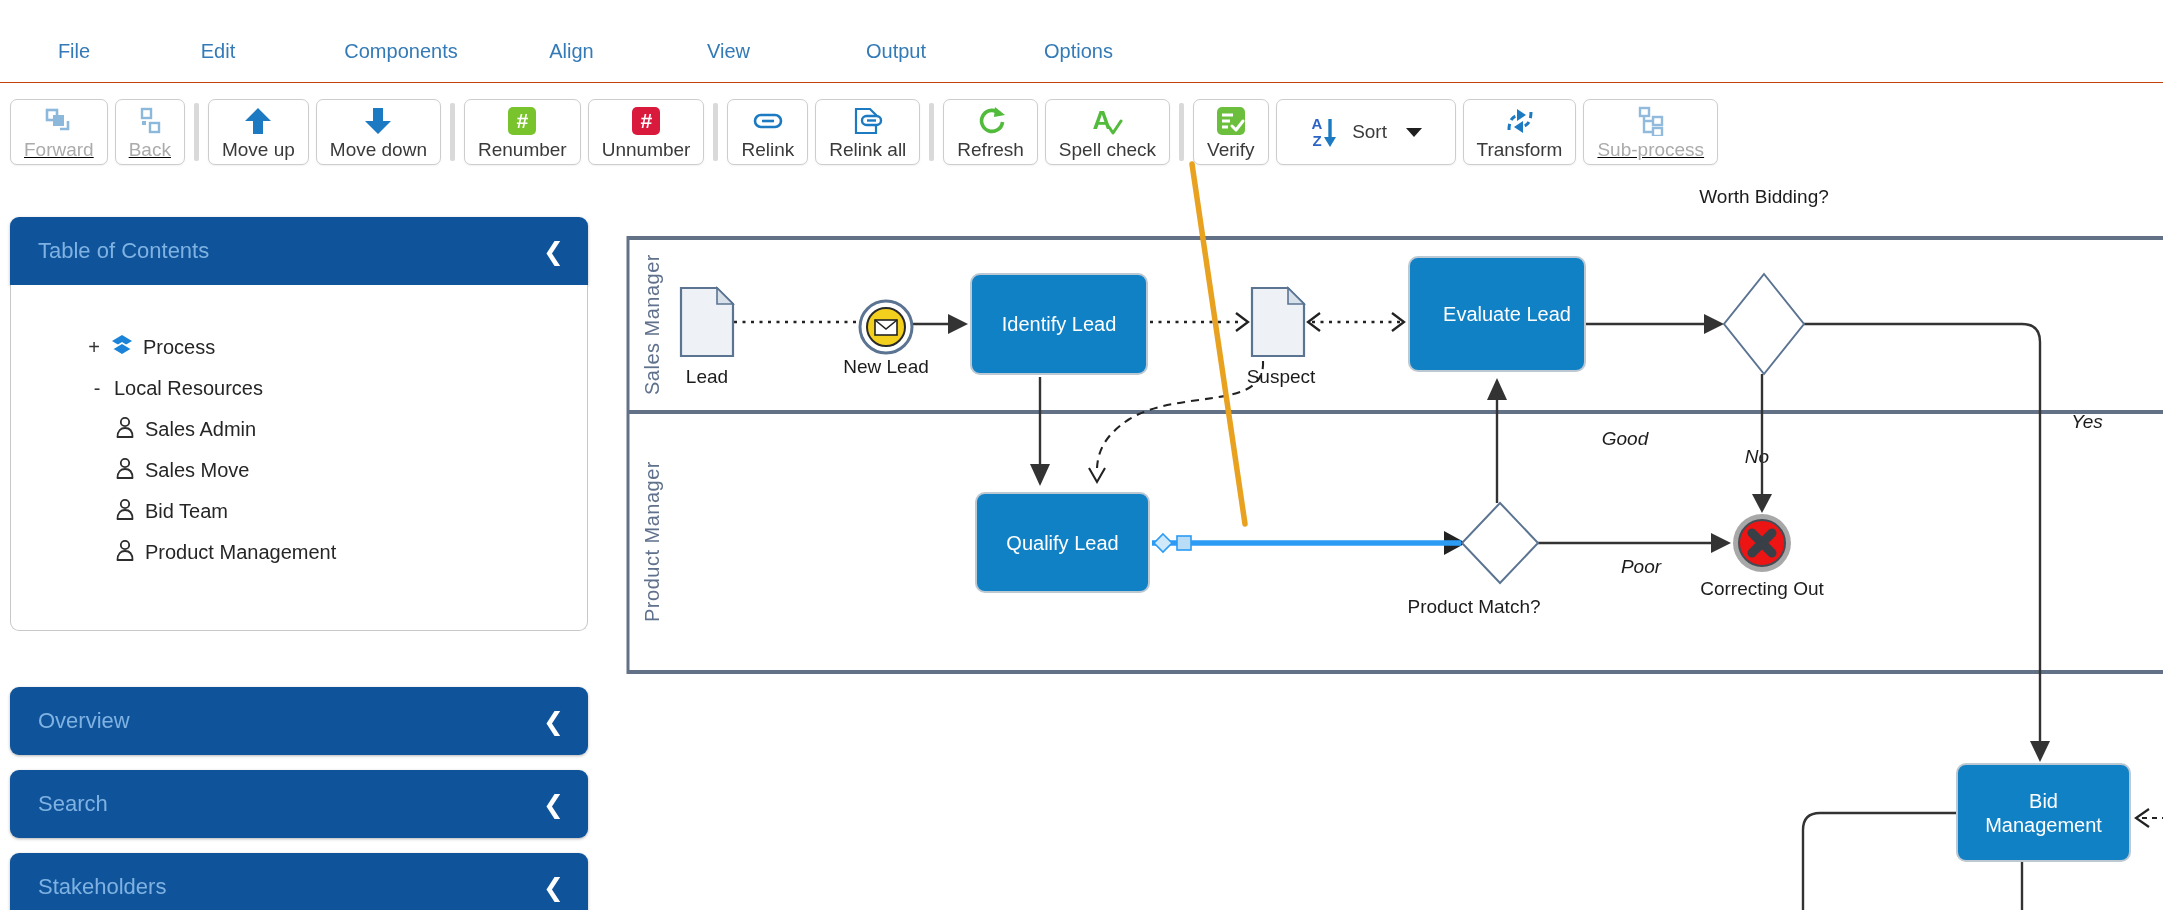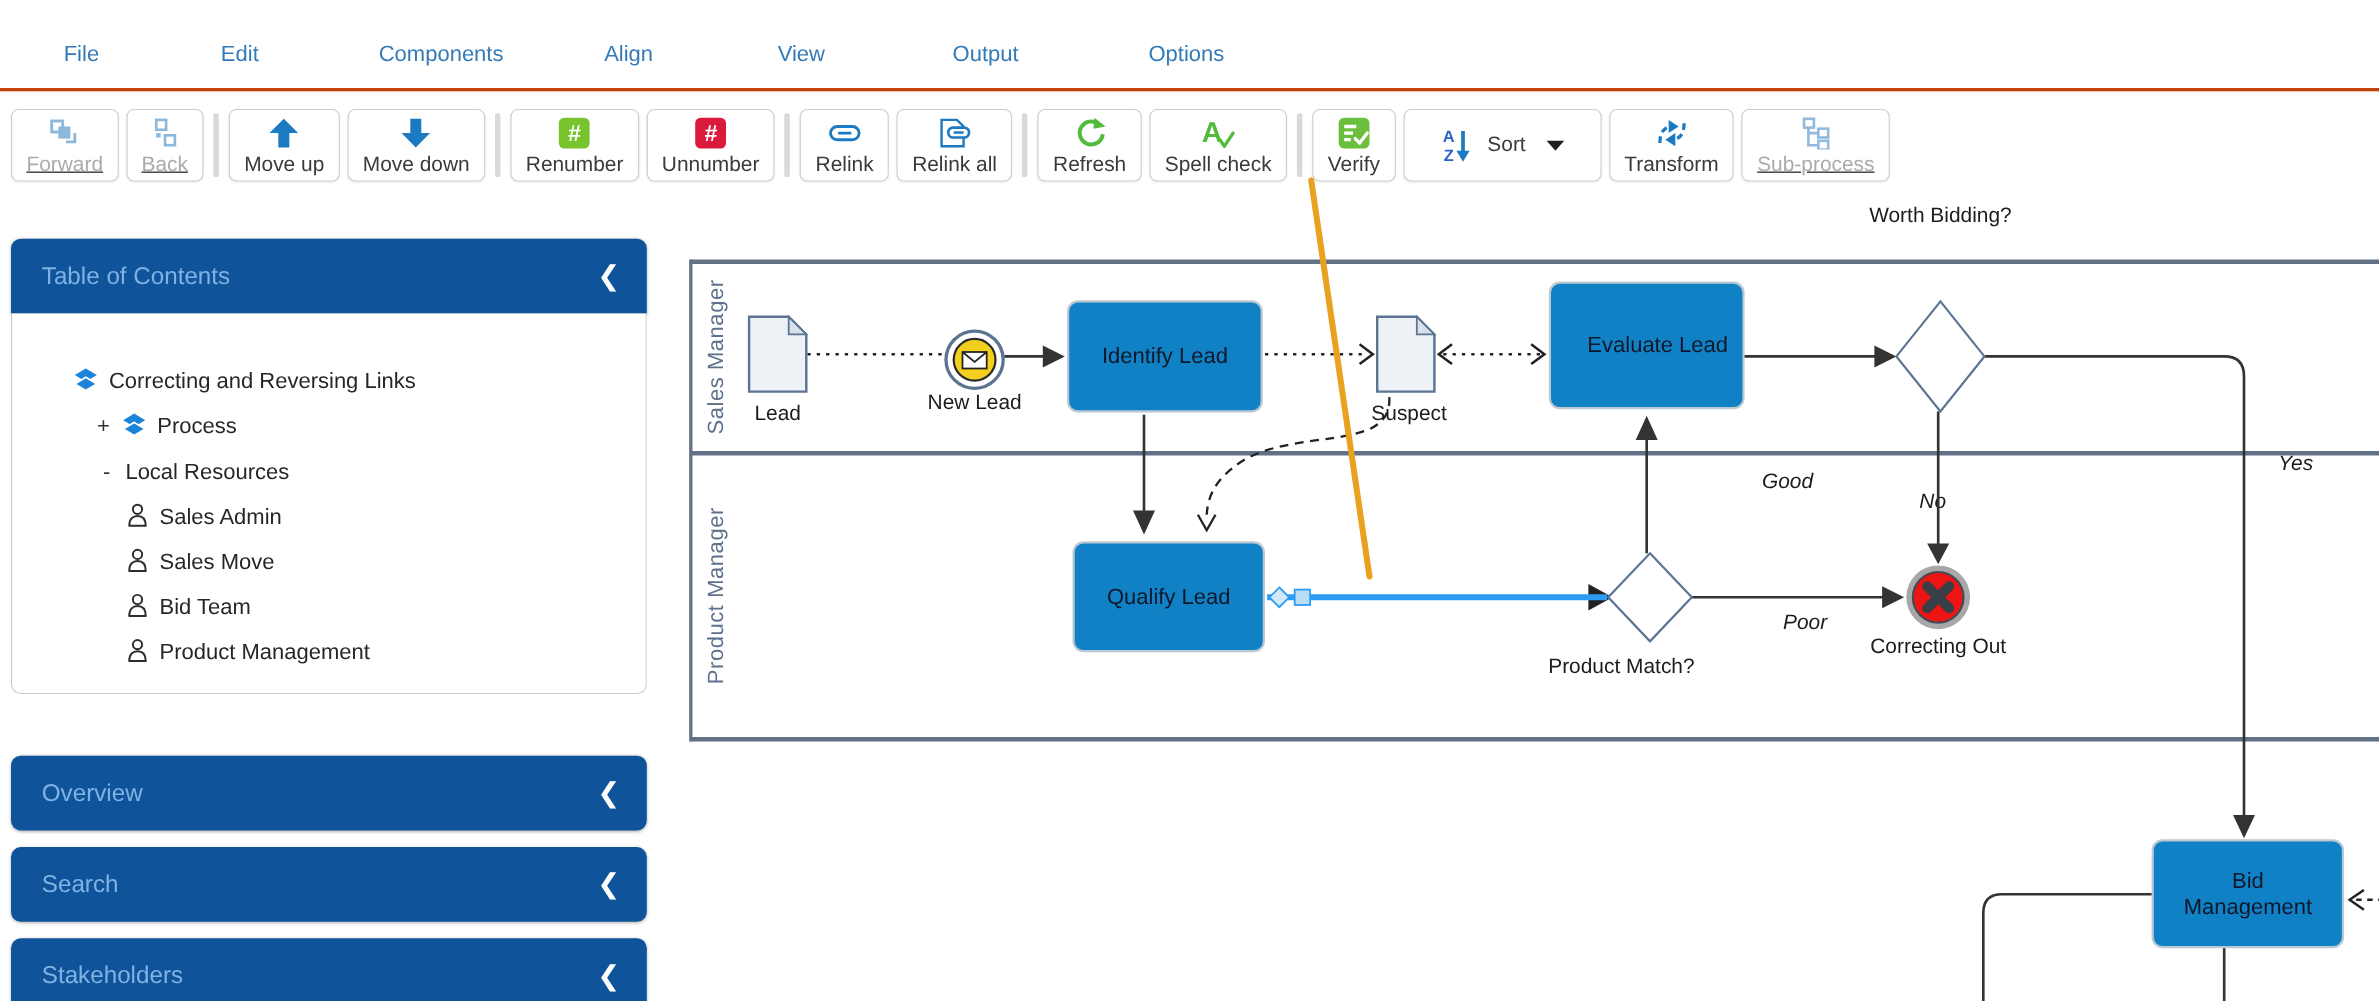--- a/index.html
+++ b/index.html
@@ -1,18 +1,18 @@
 <!DOCTYPE html>
 <html><head>
 <meta charset="utf-8">
 <style>
   html,body{margin:0;padding:0;width:2163px;height:910px;background:#fff;overflow:hidden;
     font-family:"Liberation Sans","DejaVu Sans",sans-serif;}
   
-  #tabbar{height:83px;border-bottom:3px solid #c2410c;display:flex;align-items:flex-end;
+  #tabbar{height:83px;border-bottom:1px solid #c2410c;display:flex;align-items:flex-end;
     padding-left:28px;box-sizing:border-box;position:relative;z-index:10;background:#fff;}
   .tab{font-size:20px;color:#337ab7;text-align:center;padding:15px 0 19px;cursor:pointer;}
   .tab.t-file{width:92px;}
   .tab.t-edit{width:92px;margin-left:52px;}
   .tab.t-components{width:150px;margin-left:62px;}
   .tab.t-align{width:95px;margin-left:48px;}
   .tab.t-view{width:95px;margin-left:62px;}
   .tab.t-output{width:100px;margin-left:70px;}
   .tab.t-options{width:105px;margin-left:80px;}
   .tab.active{background:#fff;border:1px solid #d2d2d2;border-bottom:1px solid #fff;
@@ -41,21 +41,21 @@
   .chev{color:#fff;font-size:25px;font-weight:bold;line-height:1;}
   .toc-body{background:#fff;border:1px solid #c8c8c8;border-top:none;border-radius:0 0 9px 9px;
     height:346px;padding-top:42px;box-sizing:border-box;}
   .tree-row{height:41px;display:flex;align-items:center;font-size:20px;color:#262626;gap:10px;cursor:pointer;}
   .ind-1{padding-left:56px;}.ind-2{padding-left:76px;}.ind-2b{padding-left:79px;}.ind-3{padding-left:104px;}
   .toggle{width:14px;color:#333;font-size:20px;text-align:center;}
   .collapsed{margin-top:15px;}
   .gap-lg{margin-top:56px;justify-content:space-between;}
   
   #canvas-svg{position:absolute;left:0;top:0;z-index:5;pointer-events:none;}
-  .node{position:absolute;background:#1181c5;border:2px solid #bcc8d2;border-radius:10px;color:#0f172a;
+  .node{position:absolute;background:#1181c5;border:2px solid #bcc8d2;border-radius:10px;color:#ffffff;
     font-size:20px;display:flex;align-items:center;justify-content:center;text-align:center;
     box-sizing:border-box;z-index:2;line-height:24px;cursor:pointer;}
   #n-identify{left:970px;top:273px;width:178px;height:102px;}
   #n-evaluate{left:1408px;top:256px;width:178px;height:116px;padding-left:20px;}
   #n-qualify{left:975px;top:492px;width:175px;height:101px;}
   #n-bid{left:1956px;top:763px;width:175px;height:99px;padding:0 26px;}
   .dlabel{position:absolute;font-size:19px;color:#1c1c1c;white-space:nowrap;
     transform:translateX(-50%);z-index:3;}
   .ital{font-style:italic;}
   #l-lead{left:707px;top:366px;}
@@ -253,29 +253,20 @@
 </div>
 
 <div id="sidebar">
 
   <div class="panel-header toc-h">
     <span>Table of Contents</span>
     <span class="chev">❮</span>
   </div>
 
   <div class="toc-body">
-    <div class="tree-row ind-1">
-      <span>
-        <svg width="22" height="22">
-            <polygon points="11,1 21,7 11,13 1,7" fill="#1b84d8"></polygon>
-            <polygon points="11,9 21,15 11,21 1,15" fill="#1b84d8" stroke="#fff" stroke-width="1.6"></polygon>
-          </svg>
-      </span>
-      <span>Correcting and Reversing Links</span>
-    </div>
     <div class="tree-row ind-2">
       <span class="toggle">+</span>
       <span>
         <svg width="22" height="22">
             <polygon points="11,1 21,7 11,13 1,7" fill="#1b84d8"></polygon>
             <polygon points="11,9 21,15 11,21 1,15" fill="#1b84d8" stroke="#fff" stroke-width="1.6"></polygon>
           </svg>
       </span>
       <span>Process</span>
     </div>

